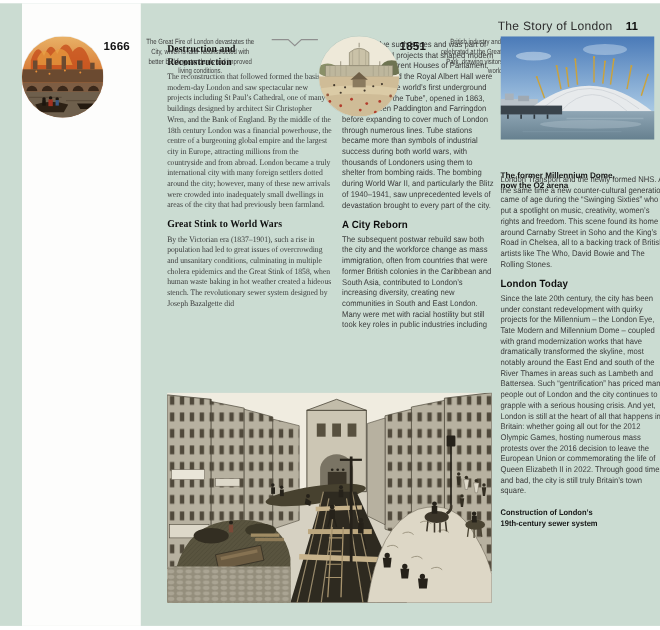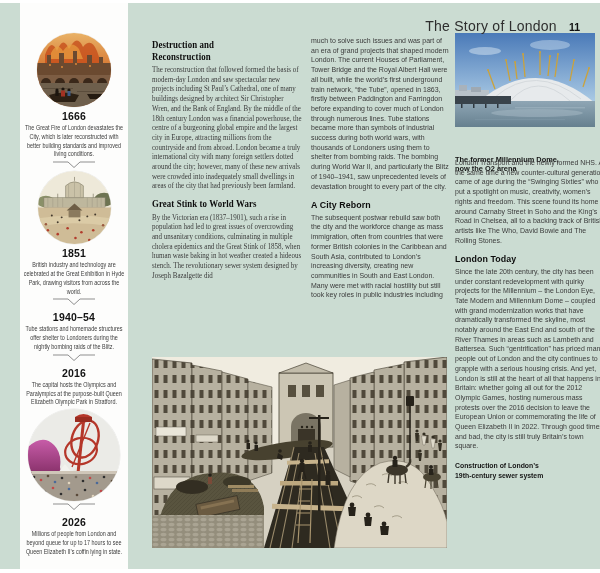--- a/index.html
+++ b/index.html
@@ -4,26 +4,26 @@
 <style>
   html,body{margin:0;padding:0;}
   body{
     width:600px;height:573px;position:relative;background:#ffffff;
     font-family:"Liberation Sans","DejaVu Sans",sans-serif;overflow:hidden;
     -webkit-font-smoothing:antialiased;
   }
   .page-bg{position:absolute;left:0;top:3px;width:600px;height:566px;background:#cbdcd2;}
   
   .header-bar{position:absolute;top:18px;right:20px;display:flex;align-items:baseline;gap:12px;z-index:3;}
-  .header-title{font-size:14px;color:#2e2e2e;letter-spacing:.25px;text-align:center;}
+  .header-title{font-size:11px;color:#2e2e2e;letter-spacing:.25px;text-align:center;}
   .header-num{font-size:10.5px;font-weight:bold;color:#101010;text-align:right;}
   
   .sidebar{
     position:absolute;left:20px;top:3px;width:108px;height:566px;background:#fdfdfc;
-    display:flex;flex-direction:column;align-items:center;box-sizing:border-box;
+    display:flex;flex-direction:row;align-items:flex-start;box-sizing:border-box;
     padding-top:30px;z-index:2;
   }
   .tl-photo{border-radius:50%;overflow:hidden;flex:none;line-height:0;box-shadow:0 0 0 .5px rgba(0,0,0,.08);}
   .tl-year{font-weight:bold;font-size:10.5px;color:#141414;margin-top:3px;letter-spacing:.2px;}
   .tl-caption{
     font-size:6.8px;line-height:8.8px;color:#3d3d3d;text-align:center;
     width:128px;transform:scaleX(.8);transform-origin:50% 0;margin-top:2px;flex:none;
   }
   .tl-div{margin:2px 0;flex:none;line-height:0;}
   

